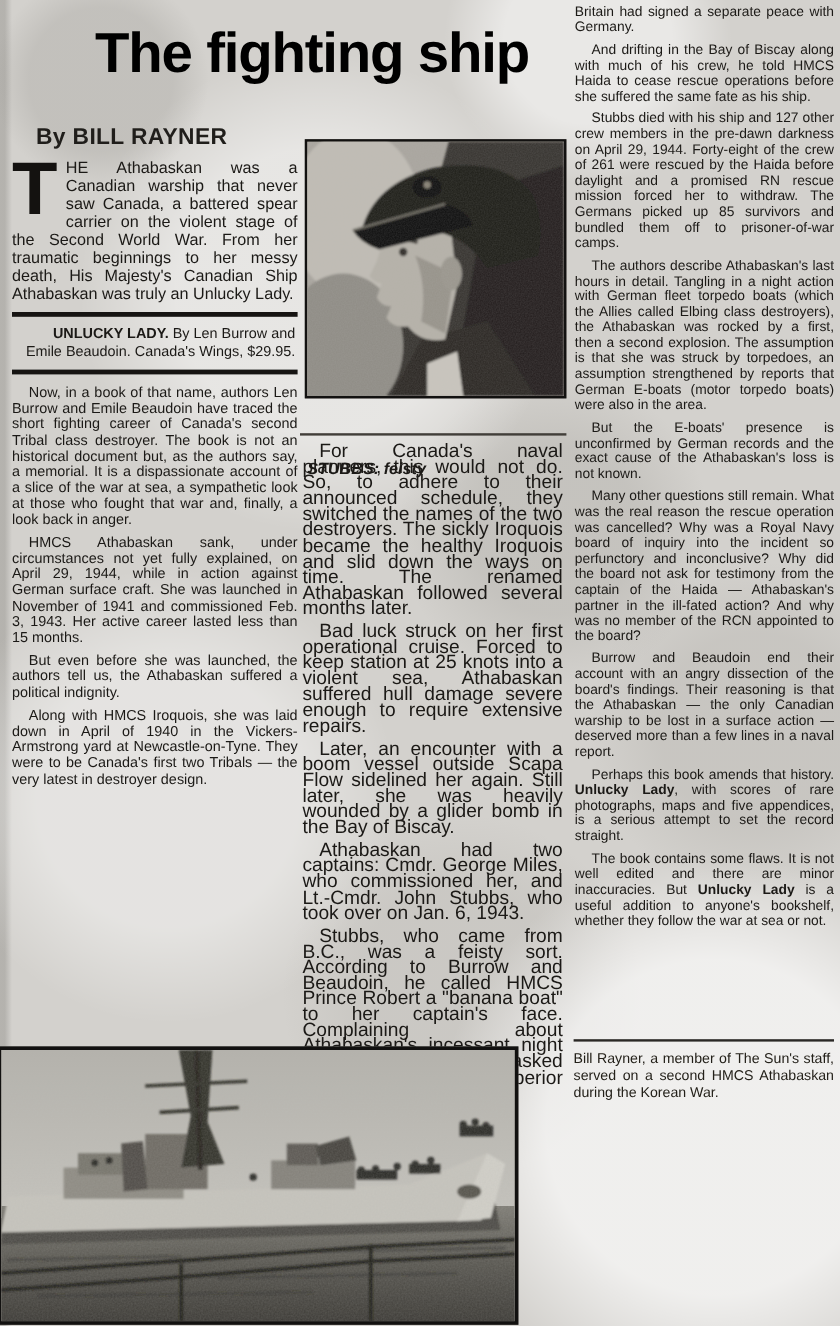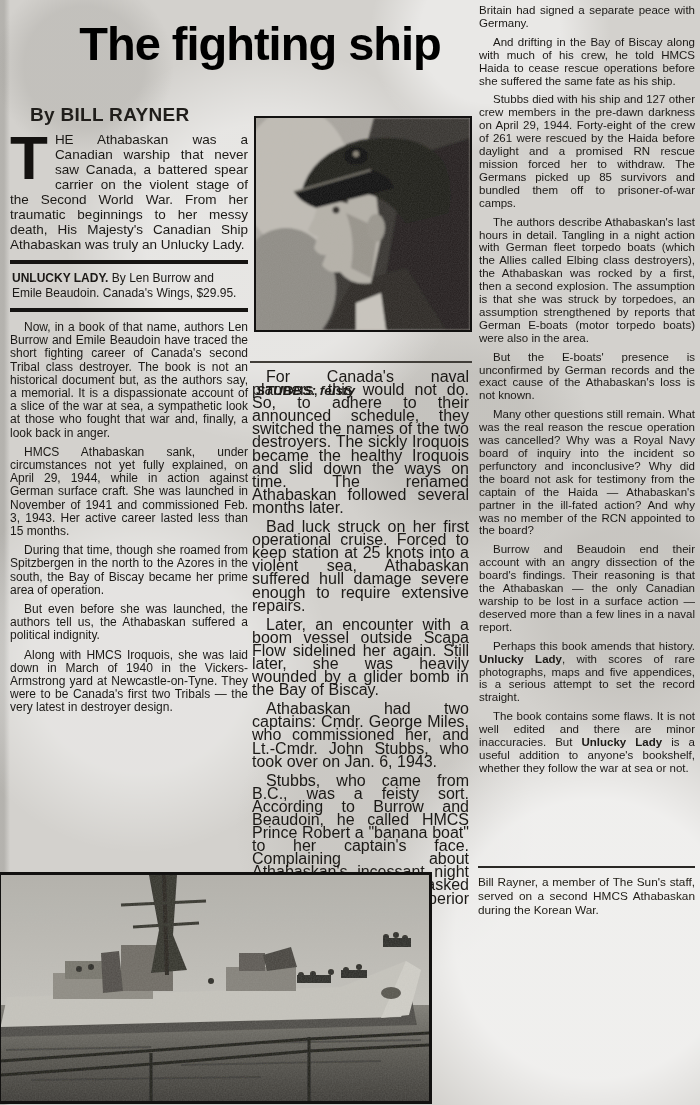--- a/index.html
+++ b/index.html
@@ -39,21 +39,21 @@
   .col p{margin:0 0 6px 0;text-indent:14px;}
   .col1{left:10px;top:132px;width:238px;font-size:12px;line-height:13.2px;}
   .col1 .lead{font-size:13.5px;line-height:15px;text-indent:0;margin-bottom:8px;}
   .dropcap{
     float:left;font-size:62px;line-height:46px;font-weight:700;
     margin:3px 7px 0 0;color:#141210;
   }
   .bookbox{
     border-top:4px solid #161412;border-bottom:4px solid #161412;
     padding:7px 2px 8px 2px;margin:4px 0 9px 0;
-    font-size:12px;line-height:14.5px;text-align:left;text-indent:0;
+    font-size:12px;line-height:14.5px;text-align:right;text-indent:0;
   }
   .bookbox b{font-weight:700;}
   .col2{left:252px;top:370px;width:217px;font-size:16px;line-height:13.1px;}
   .col3{left:479px;top:4px;width:216px;font-size:11.5px;line-height:12.9px;}
   .col3 .noindent{text-indent:0;}
   .photo-frame{
     position:absolute;background:#8e8b85;border:2px solid #121110;
     overflow:hidden;
   }
   .portrait{left:254px;top:116px;width:214px;height:212px;}
@@ -83,23 +83,22 @@
 
 <div class="col col1">
   <p class="lead">
     <span class="dropcap">T</span><span>HE Athabaskan was a Canadian warship that never saw Canada, a battered spear carrier on the violent stage of the Second World War. From her traumatic beginnings to her messy death, His Majesty's Canadian Ship Athabaskan was truly an Unlucky Lady.</span>
   </p>
   <div class="bookbox">
     <b>UNLUCKY LADY.</b><span> By Len Burrow and Emile Beaudoin. Canada's Wings, $29.95.</span>
   </div>
   <p>Now, in a book of that name, authors Len Burrow and Emile Beaudoin have traced the short fighting career of Canada's second Tribal class destroyer. The book is not an historical document but, as the authors say, a memorial. It is a dispassionate account of a slice of the war at sea, a sympathetic look at those who fought that war and, finally, a look back in anger.</p>
   <p>HMCS Athabaskan sank, under circumstances not yet fully explained, on April 29, 1944, while in action against German surface craft. She was launched in November of 1941 and commissioned Feb. 3, 1943. Her active career lasted less than 15 months.</p>
-  <p>During that time, though she roamed from Spitzbergen in the north to the Azores in the south, the Bay of Biscay became her prime area of operation.</p>
   <p>But even before she was launched, the authors tell us, the Athabaskan suffered a political indignity.</p>
-  <p>Along with HMCS Iroquois, she was laid down in March of 1940 in the Vickers-Armstrong yard at Newcastle-on-Tyne. They were to be Canada's first two Tribals — the very latest in destroyer design.</p>
+  <p>Along with HMCS Iroquois, she was laid down in April of 1940 in the Vickers-Armstrong yard at Newcastle-on-Tyne. They were to be Canada's first two Tribals — the very latest in destroyer design.</p>
 </div>
 
 <div class="photo-frame portrait">
   <svg width="214" height="212" viewBox="0 0 214 212">
     <defs>
       <filter id="soft">
           <feGaussianBlur stdDeviation="1.1"></feGaussianBlur>
         </filter>
       <filter id="grain">
         <feTurbulence type="fractalNoise" baseFrequency="0.9" numOctaves="2" result="n"></feTurbulence>

